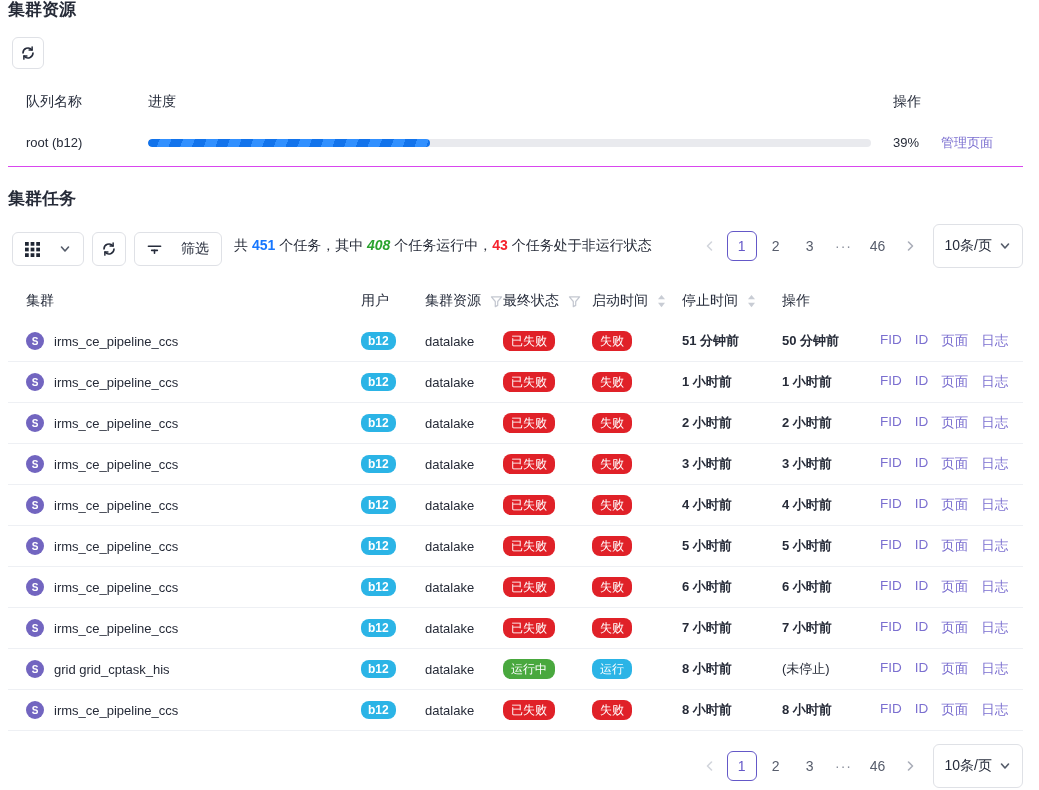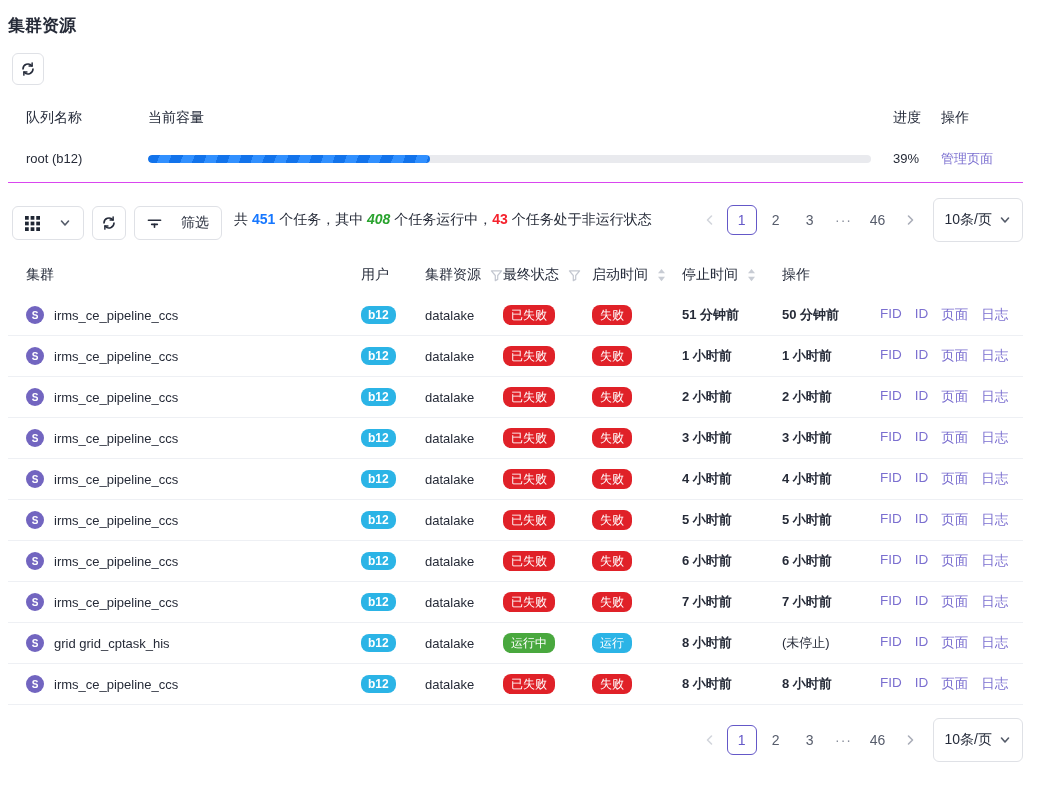--- a/index.html
+++ b/index.html
@@ -3,21 +3,21 @@
 <meta charset="utf-8">
 <style>
   :root{
     --accent-blue:#1677ff; --count-green:#29a32e; --count-red:#f5222d;
     --badge-red:#e02128; --badge-green:#49a83e; --badge-cyan:#2bb4e6;
     --link-purple:#7b6fd0; --avatar-purple:#7265c0; --pg-active:#6458c8;
   }
   *{box-sizing:border-box;}
   body{margin:0;width:1039px;height:790px;background:#fff;overflow:hidden;
        font-family:"Liberation Sans","DejaVu Sans",sans-serif;color:#262b38;}
-  .page{padding:16px 16px 0 8px;}
+  .page{padding:0 16px 0 8px;}
   .section-title{font-size:17px;font-weight:700;line-height:20px;margin:0;}
 
   .icon-btn{width:32px;height:32px;border:1px solid #dfe1e6;border-radius:6px;background:#fff;
             display:inline-flex;align-items:center;justify-content:center;color:#252b3a;cursor:pointer;padding:0;}
   .refresh-wrap{margin:17px 0 0 4px;}
 
   
   .res-grid{display:grid;grid-template-columns:122px 1fr 48px 82px;align-items:center;padding-left:18px;}
   .res-header{margin-top:16px;height:34px;font-size:14px;font-weight:500;color:#252b3a;}
   .res-row{height:48px;border-bottom:1px solid #d946ef;font-size:13px;}
@@ -83,36 +83,36 @@
     <path d="M19.5 12a7.5 7.5 0 0 1-13.2 4.8"></path>
     <path d="M18.2 2.8v4.6h-4.6" stroke-width="2.2"></path>
     <path d="M5.8 21.2v-4.6h4.6" stroke-width="2.2"></path>
   </svg>
 </span>
     </button>
   </div>
 
   <div class="res-grid res-header">
     <div>队列名称</div>
-    <div>当前容量</div>
     <div>进度</div>
     <div>操作</div>
   </div>
 
   <div class="res-grid res-row">
     <div>root (b12)</div>
     <div class="capacity-cell">
       <div class="bar">
         <div class="bar-fill" id="res-bar-fill" style="width: 39%;"></div>
       </div>
     </div>
     <div>39%</div>
     <div><a class="link">管理页面</a></div>
   </div>
 
+  <h2 class="section-title tasks-title">集群任务</h2>
 
   <div class="toolbar">
     <button class="btn">
       <span>
   <svg width="15" height="15" viewBox="0 0 16 16" fill="#1f2633">
     <rect x="0" y="0" width="4" height="4"></rect>
             <rect x="6" y="0" width="4" height="4"></rect>
             <rect x="12" y="0" width="4" height="4"></rect>
     <rect x="0" y="6" width="4" height="4"></rect>
             <rect x="6" y="6" width="4" height="4"></rect>

